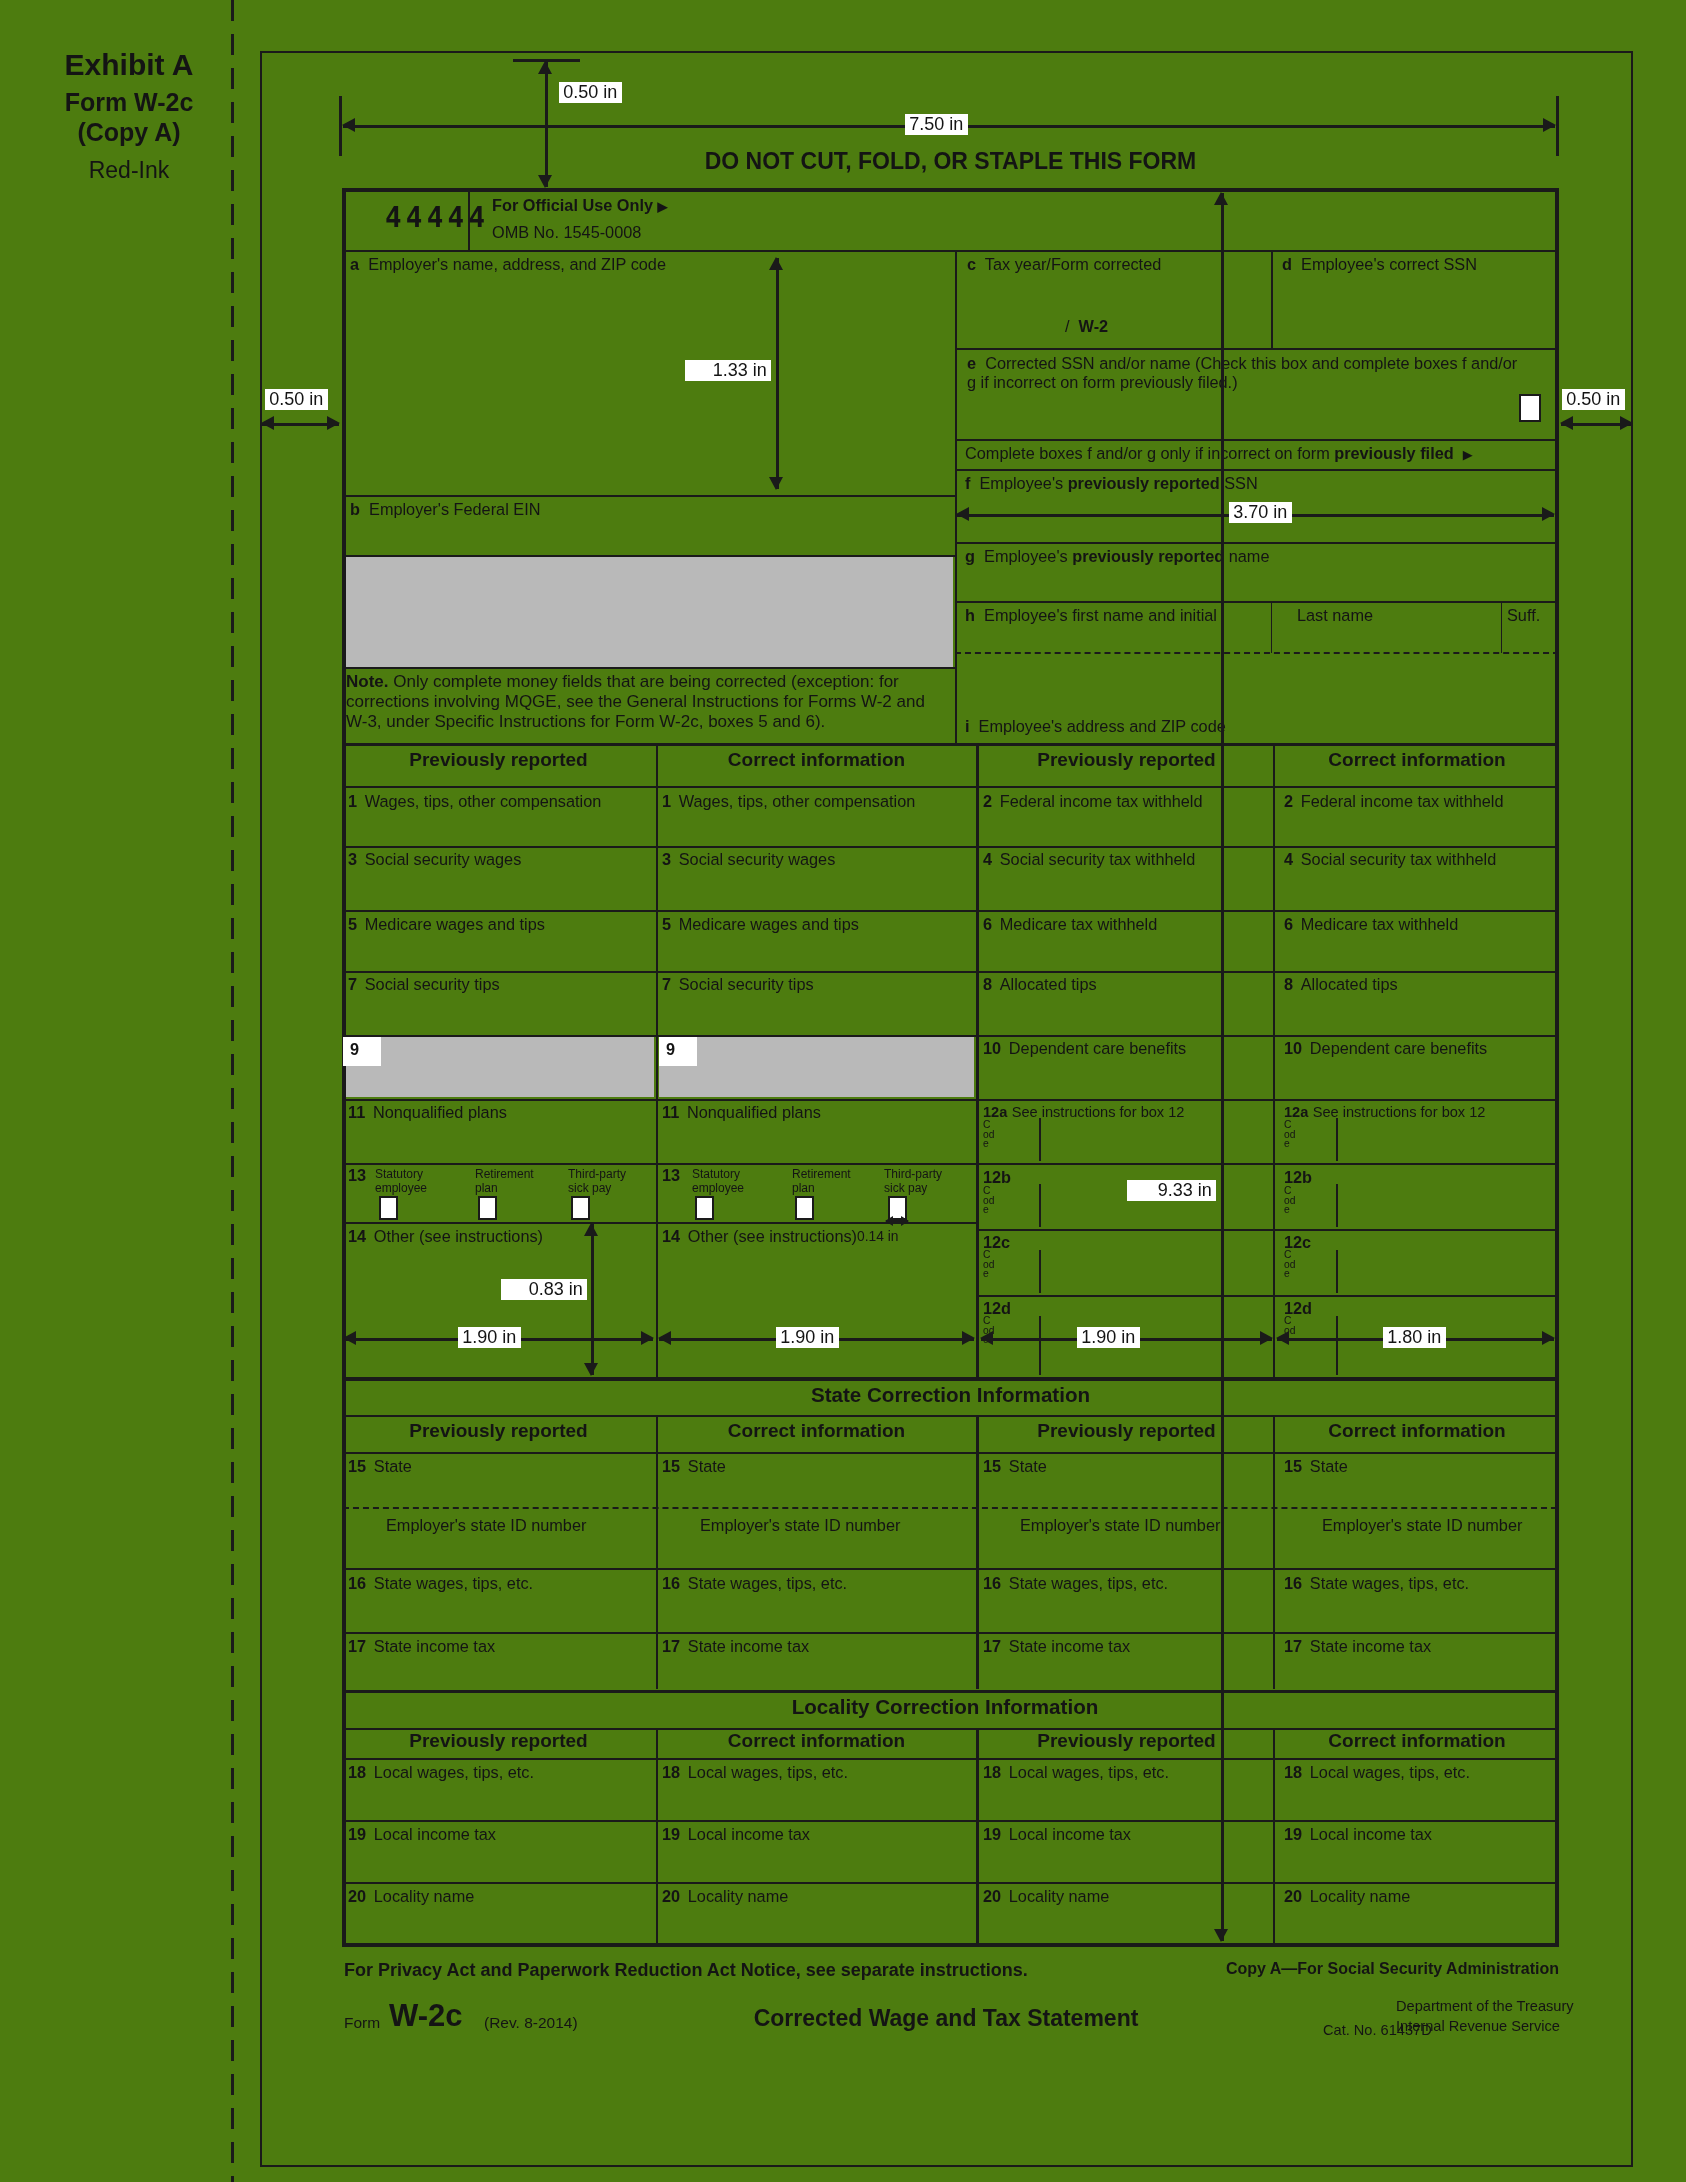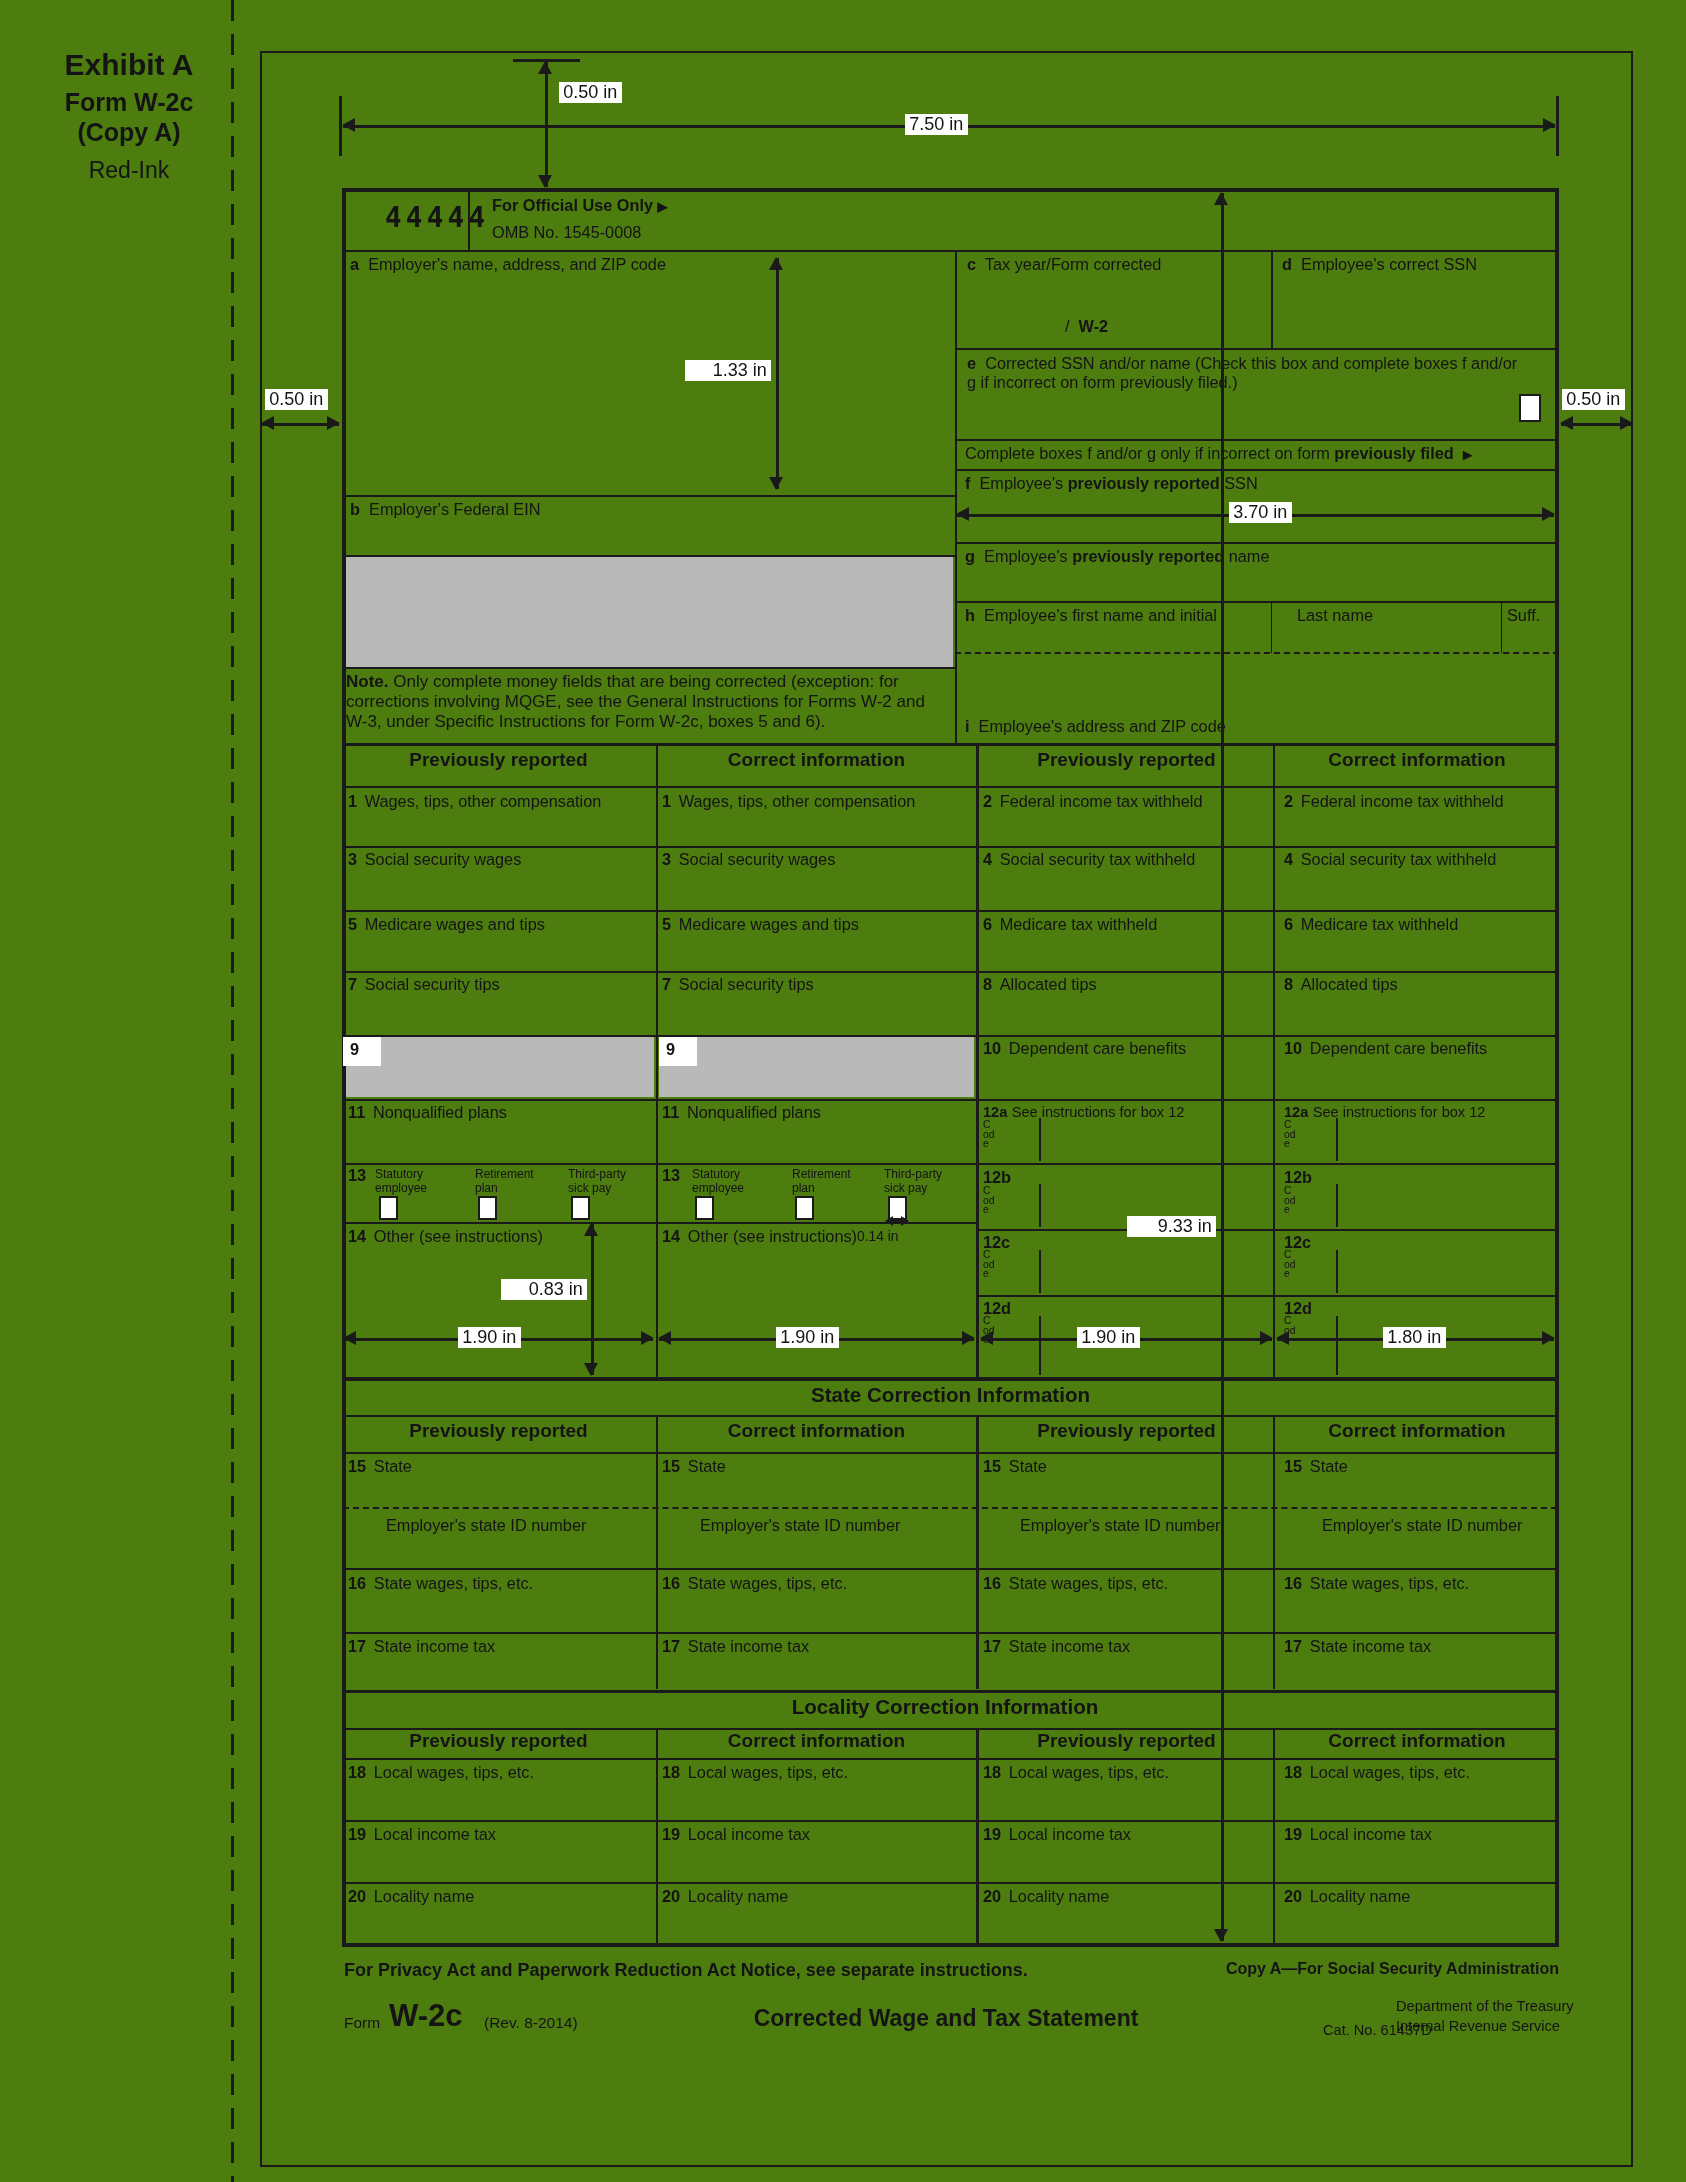--- a/index.html
+++ b/index.html
@@ -36,37 +36,38 @@
 <div id="canvas">
 
   <div class="abs" style="left:231px;top:0;width:3.4px;height:2183px;background:repeating-linear-gradient(180deg,#1a1a1a 0 20.6px,transparent 20.6px 34px);"></div>
   <div class="abs" style="left:260px;top:51px;width:1373px;height:2116px;border:2.6px solid #1a1a1a;"></div>
 
   <div class="abs" style="left:24px;top:48px;width:210px;text-align:center;font-size:30px;font-weight:bold;">Exhibit A</div>
   <div class="abs" style="left:24px;top:88px;width:210px;text-align:center;font-size:25px;font-weight:bold;">Form W-2c</div>
   <div class="abs" style="left:24px;top:118px;width:210px;text-align:center;font-size:25px;font-weight:bold;">(Copy A)</div>
   <div class="abs" style="left:24px;top:157px;width:210px;text-align:center;font-size:23px;">Red-Ink</div>
 
+  <div class="abs" style="left:342px;top:148px;width:1217px;text-align:center;font-size:23px;font-weight:bold;z-index:2;">DO NOT CUT, FOLD, OR STAPLE THIS FORM</div>
 
   <div class="hl" style="left:513px;top:59px;width:67px;height:2.6px;"></div>
   <div class="va" style="left:545px;top:62px;height:125px;"></div>
   <div class="dim" style="left:559px;top:82px;">0.50 in</div>
 
   <div class="vl" style="left:339px;top:96px;height:60px;width:2.6px;"></div>
   <div class="vl" style="left:1556px;top:96px;height:60px;width:2.6px;"></div>
   <div class="ha" style="left:343px;top:125px;width:1212px;"></div>
   <div class="dim" style="left:905px;top:114px;">7.50 in</div>
 
   <div class="ha" style="left:262px;top:423px;width:77px;"></div>
   <div class="dim" style="left:265px;top:389px;">0.50 in</div>
   <div class="ha" style="left:1561px;top:423px;width:71px;"></div>
   <div class="dim" style="left:1562px;top:389px;">0.50 in</div>
 
   <div class="va" style="left:1221px;top:193px;height:1748px;"></div>
-  <div class="dim" style="left:1127px;top:1180px;width:89px;text-align:right;margin-top:36px;">9.33 in</div>
+  <div class="dim" style="left:1127px;top:1180px;width:89px;text-align:right;">9.33 in</div>
 
   <div class="abs" style="left:342px;top:188px;width:1217px;height:1759px;border:4.3px solid #1a1a1a;z-index:1;"></div>
 
   <div class="vl" style="left:468px;top:188px;height:62px;"></div>
   <div class="hl" style="left:342px;top:250px;width:1217px;"></div>
   <div class="abs mono" style="left:385px;top:201px;font-size:27.5px;font-weight:bold;letter-spacing:4.3px;z-index:2;">44444</div>
   <div class="lbl" style="left:492px;top:196px;font-weight:bold;">
     <span>For Official Use Only</span>
     <span style="font-size:13px;">▶</span>
   </div>

